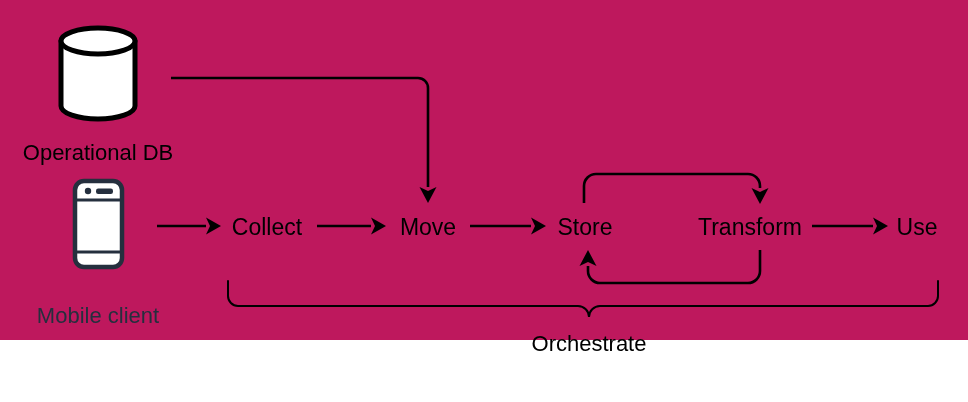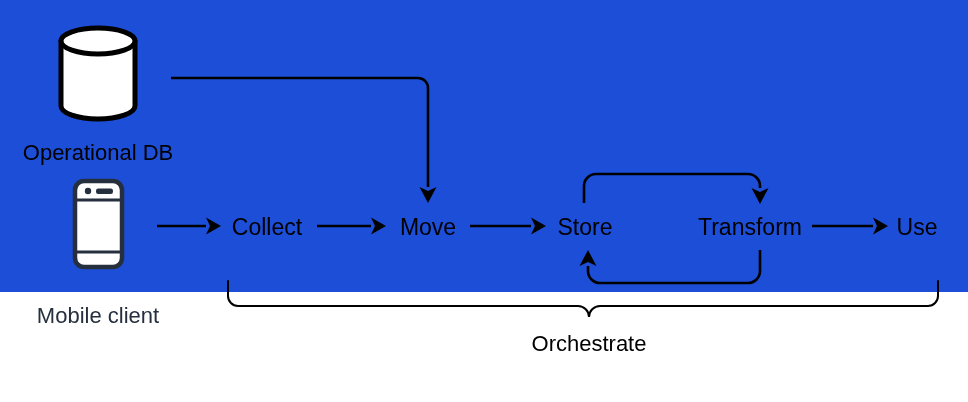--- a/index.html
+++ b/index.html
@@ -11,22 +11,22 @@
   body {
     width: 968px;
     height: 402px;
     overflow: hidden;
     font-family: "Liberation Sans", sans-serif;
     color: #000000;
   }
   #diagram-root {
     position: relative;
     width: 968px;
-    height: 292px;
-    background: #1d4ed8;
+    height: 340px;
+    background: #be185d;
   }
   svg.diagram-canvas {
     position: absolute;
     top: 0;
     left: 0;
     width: 968px;
     height: 402px;
     display: block;
   }
   .stage-label {

